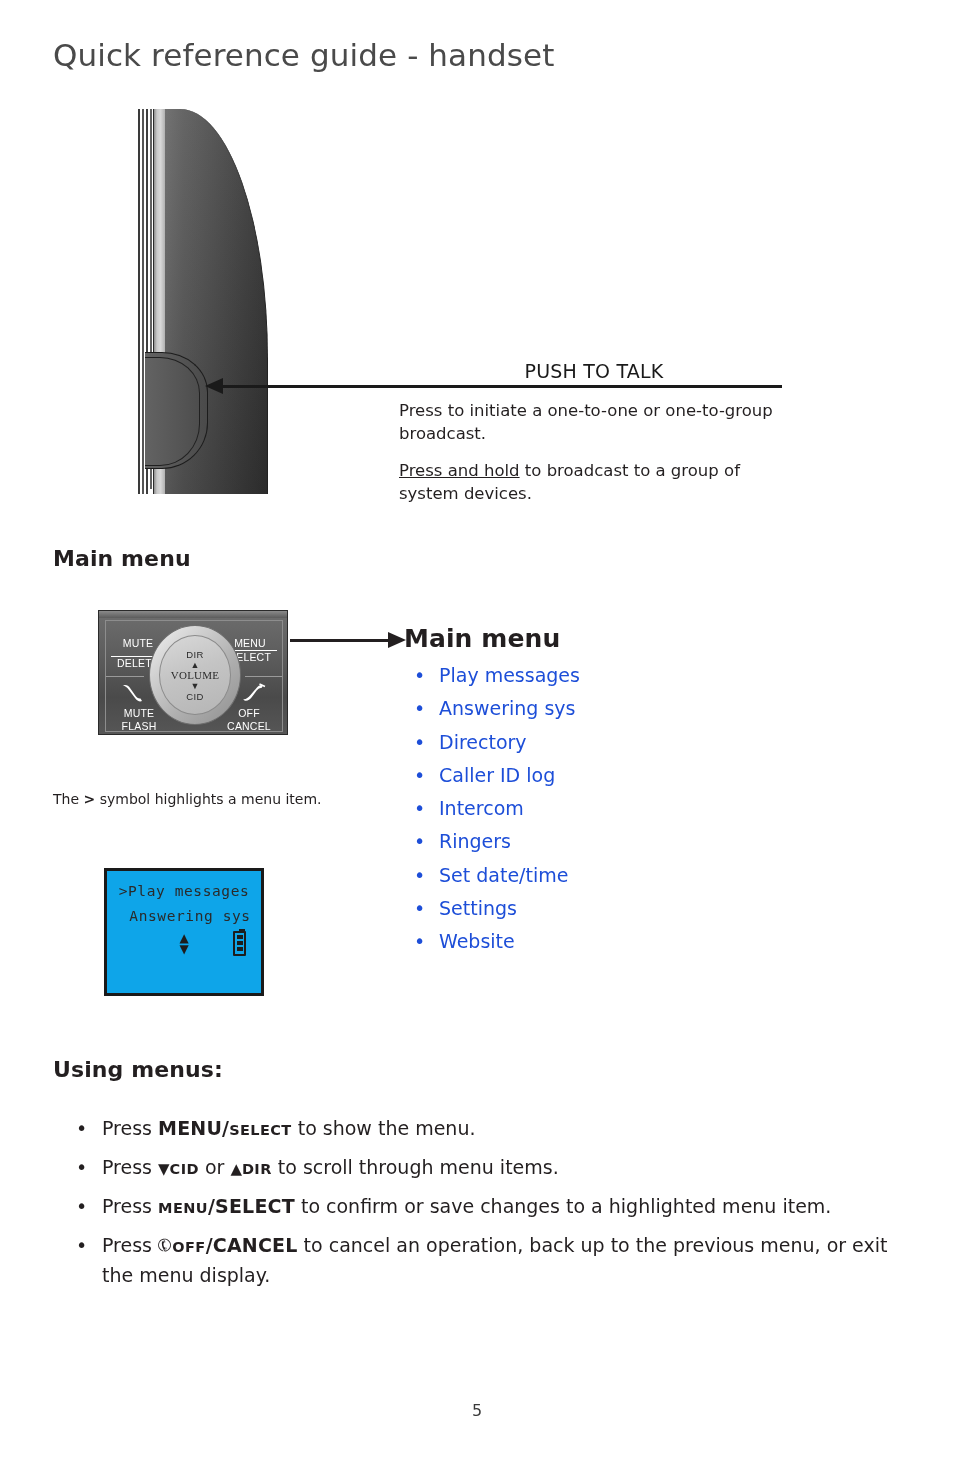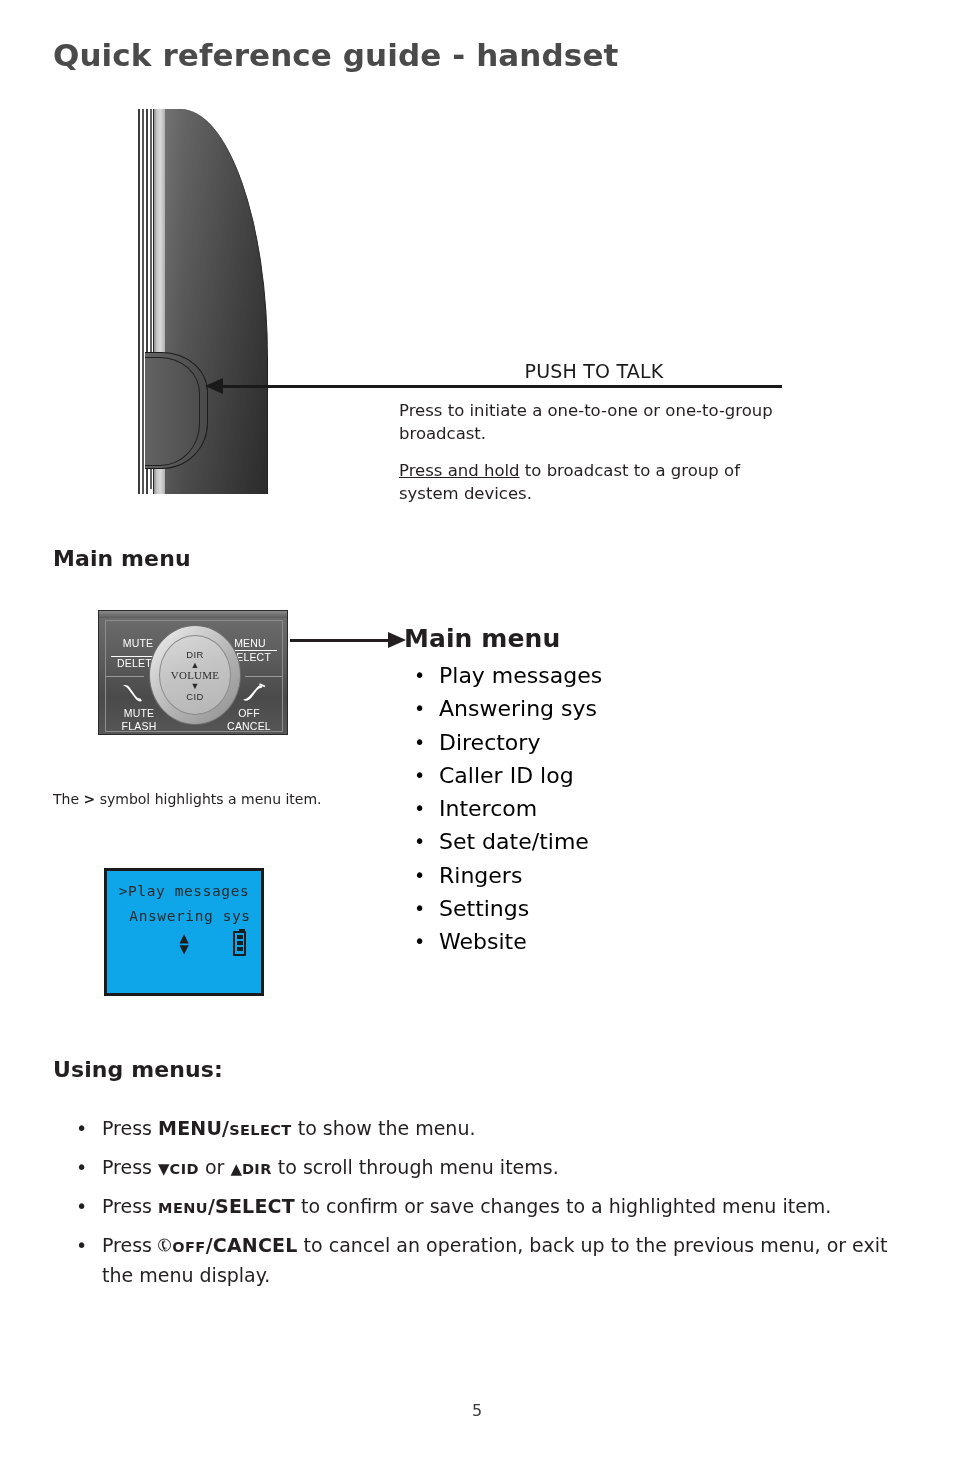--- a/index.html
+++ b/index.html
@@ -15,21 +15,21 @@
     color: #231f20;
     overflow: hidden;
   }
 
   
   .page-title {
     position: absolute;
     left: 53px;
     top: 37px;
     font-size: 31px;
-    font-weight: 700;
+    font-weight: 400;
     color: #4a4a4a;
     letter-spacing: 0.1px;
     white-space: nowrap;
   }
 
   
   .handset-figure {
     position: absolute;
     left: 137px;
     top: 109px;
@@ -292,23 +292,23 @@
     margin: 0 0 6px 0;
     color: #231f20;
     letter-spacing: 0.1px;
   }
   .mm-list {
     list-style: none;
     margin: 0;
     padding: 0;
   }
   .mm-list li {
-    font-size: 22px;
+    font-size: 19px;
     line-height: 33.3px;
-    color: #000000;
+    color: #1d4ed8;
     padding-left: 35px;
     position: relative;
   }
   .mm-list li::before {
     content: "\2022";
     position: absolute;
     left: 10px;
     top: 0;
     font-size: 19px;
   }
@@ -518,22 +518,22 @@
 <div class="menu-arrow-head"></div>
 
 <div class="mm-block">
   <div class="mm-title">Main menu</div>
   <ul class="mm-list">
     <li>Play messages</li>
     <li>Answering sys</li>
     <li>Directory</li>
     <li>Caller ID log</li>
     <li>Intercom</li>
+    <li>Ringers</li>
     <li>Set date/time</li>
-    <li>Ringers</li>
     <li>Settings</li>
     <li>Website</li>
   </ul>
 </div>
 
 <div class="sym-note"><span>The </span><b>&gt;</b><span> symbol highlights a menu item.</span></div>
 
 <div class="lcd">
   <div class="lcd-line one">&gt;Play messages</div>
   <div class="lcd-line two">Answering sys</div>

